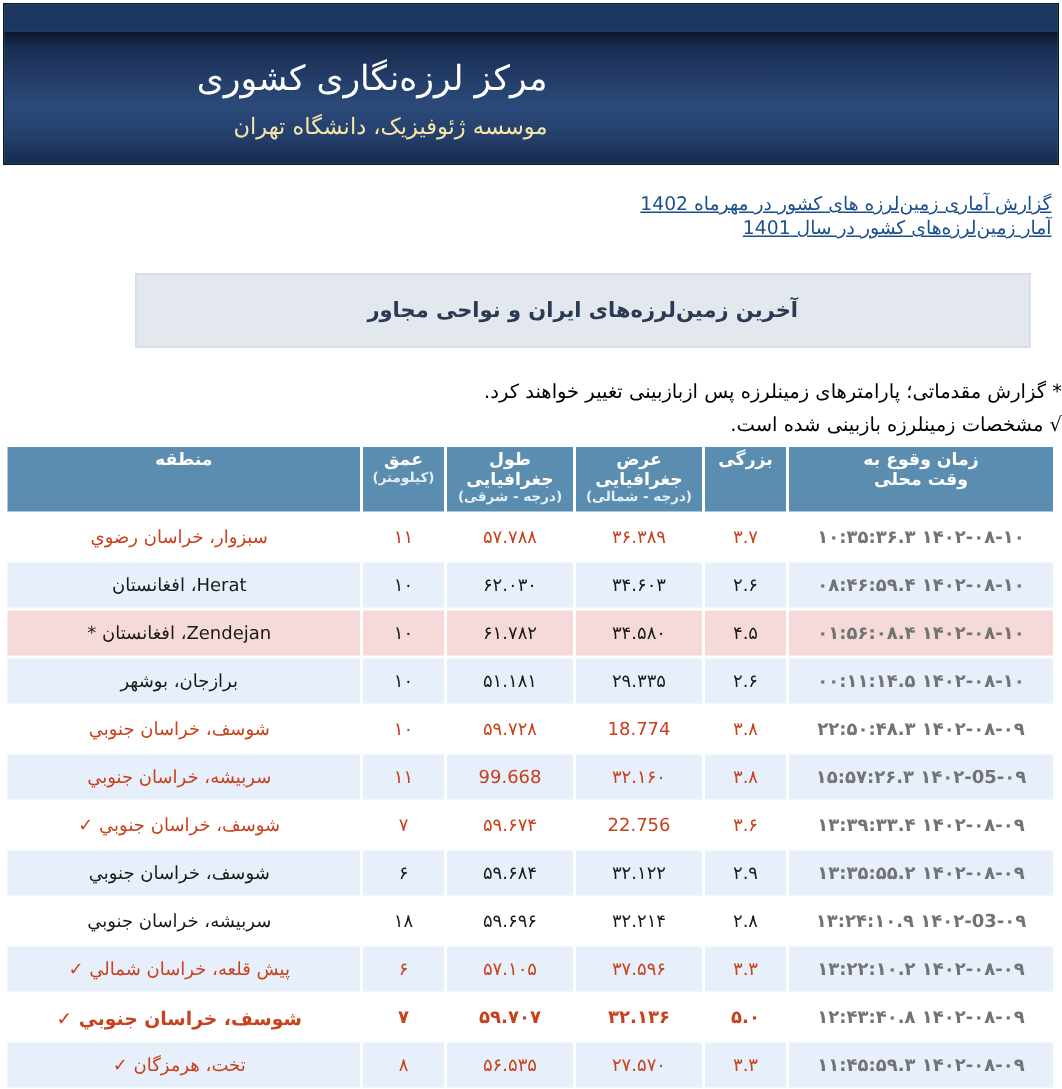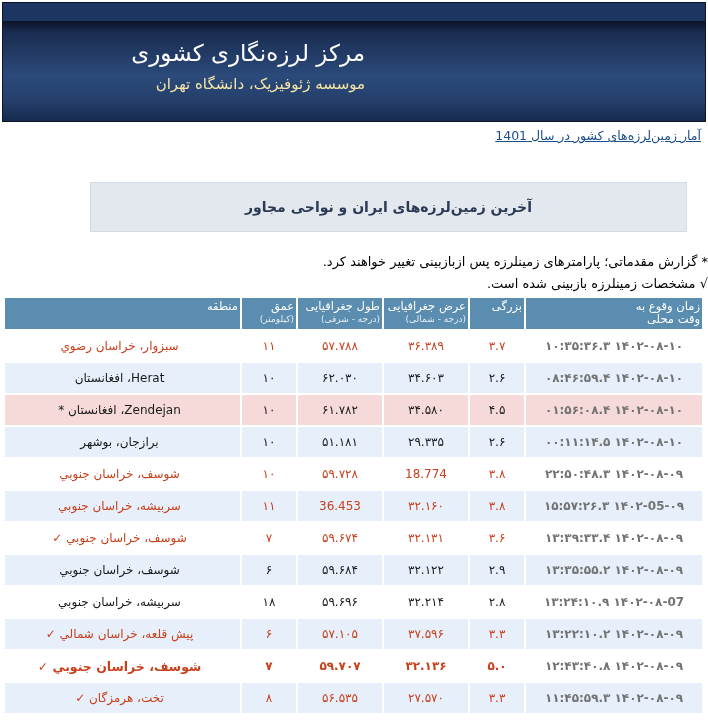--- a/index.html
+++ b/index.html
@@ -1,18 +1,18 @@
 <!DOCTYPE html>
 <html><head>
 <meta charset="utf-8">
 <style>
   html, body { margin:0; padding:0; background:#ffffff; }
   body { width:708px; height:726px; overflow:hidden; font-family:"DejaVu Sans", sans-serif; position:relative; }
   .banner {
-    position:absolute; left:2px; top:2px; width:704px; height:120px;
+    position:absolute; left:2px; top:2px; width:704px; height:108px;
     background:#14b8a6; border:1px solid #0d1526; box-sizing:border-box;text-align:center;
   }
   .banner-topstrip { position:absolute; left:0; top:0; right:0; height:18px; background:#1d3561; }
   .banner-body {
     position:absolute; left:0; top:18px; right:0; bottom:0;
     background:linear-gradient(to bottom,#0c1428 0%,#1a2d52 12%,#2b4a7a 55%,#243f6b 80%,#162a4e 100%);
   }
   .banner-title { position:absolute; right:340px; top:19px; color:#ffffff; font-size:23px; direction:rtl; white-space:nowrap; }
   .banner-sub { position:absolute; right:340px; top:54px; color:#f5e6a8; font-size:15px; direction:rtl; white-space:nowrap; }
 
@@ -24,21 +24,21 @@
     background:#e3e7ee; border:1px solid #d6dbe3; box-sizing:border-box;
     display:flex; align-items:center; justify-content:center;margin-left:36px;
   }
   .section-title { font-size:14px; font-weight:bold; color:#2b3a55; direction:rtl; }
 
   .note { position:absolute; right:0; font-size:13px; color:#000; direction:rtl; white-space:nowrap; }
   .note1 { top:254px; }
   .note2 { top:276px; }
 
   table.eq { position:absolute; left:3px; top:296px; width:701px; border-collapse:separate; border-spacing:2px; direction:rtl; table-layout:fixed; }
-  table.eq th { background:#5a8db0; color:#ffffff; font-weight:normal; font-size:11.5px; line-height:13px; padding:2px 2px; text-align:right; vertical-align:top; height:27px; }
+  table.eq th { background:#5a8db0; color:#ffffff; font-weight:bold; font-size:11.5px; line-height:13px; padding:2px 2px; text-align:center; vertical-align:top; height:27px; }
   table.eq th small { font-size:9px; display:block; color:#e6eef5; }
   table.eq td { height:30px; text-align:center; font-size:12px; padding:0 4px; white-space:nowrap; }
   table.eq td.region { padding-right:10px; }
   table.eq td.time { color:#737373; font-weight:bold; letter-spacing:0.5px; }
   tr.row-white td { background:#ffffff; }
   tr.row-blue td { background:#e7effb; }
   tr.row-pink td { background:#f6dada; }
   tr.c-red td:not(.time) { color:#c8401c; }
   tr.c-black td:not(.time) { color:#1a1a1a; }
   tr.c-bold td:not(.time) { color:#c8401c; font-weight:bold; }
@@ -49,20 +49,21 @@
 
 <div class="banner">
   <div class="banner-topstrip"></div>
   <div class="banner-body">
     <div class="banner-title">مرکز لرزه‌نگاری کشوری</div>
     <div class="banner-sub">موسسه ژئوفیزیک، دانشگاه تهران</div>
   </div>
 </div>
 
 <div class="links">
+  <a href="#">گزارش آماری زمین‌لرزه های کشور در مهرماه 1402</a>
   <a href="#">آمار زمین‌لرزه‌های کشور در سال 1401</a>
 </div>
 
 <div class="section-box">
   <span class="section-title">آخرین زمین‌لرزه‌های ایران و نواحی مجاور</span>
 </div>
 
 <div class="note note1">* گزارش مقدماتی؛ پارامترهای زمینلرزه پس ازبازبینی تغییر خواهند کرد.</div>
 <div class="note note2">√ مشخصات زمینلرزه بازبینی شده است.</div>
 
@@ -123,42 +124,42 @@
       <td>۳.۸</td>
       <td>18.774</td>
       <td>۵۹.۷۲۸</td>
       <td>۱۰</td>
       <td class="region">شوسف، خراسان جنوبي</td>
     </tr>
     <tr class="row-blue c-red">
       <td class="time">۱۴۰۲-05-۰۹ ۱۵:۵۷:۲۶.۳</td>
       <td>۳.۸</td>
       <td>۳۲.۱۶۰</td>
-      <td>36.453</td>
+      <td>99.668</td>
       <td>۱۱</td>
       <td class="region">سربيشه، خراسان جنوبي</td>
     </tr>
     <tr class="row-white c-red">
       <td class="time">۱۴۰۲-۰۸-۰۹ ۱۳:۳۹:۳۳.۴</td>
       <td>۳.۶</td>
-      <td>۳۲.۱۳۱</td>
+      <td>22.756</td>
       <td>۵۹.۶۷۴</td>
       <td>۷</td>
       <td class="region">شوسف، خراسان جنوبي ✓</td>
     </tr>
     <tr class="row-blue c-black">
       <td class="time">۱۴۰۲-۰۸-۰۹ ۱۳:۳۵:۵۵.۲</td>
       <td>۲.۹</td>
       <td>۳۲.۱۲۲</td>
       <td>۵۹.۶۸۴</td>
       <td>۶</td>
       <td class="region">شوسف، خراسان جنوبي</td>
     </tr>
     <tr class="row-white c-black">
-      <td class="time">۱۴۰۲-۰۸-07 ۱۳:۲۴:۱۰.۹</td>
+      <td class="time">۱۴۰۲-03-۰۹ ۱۳:۲۴:۱۰.۹</td>
       <td>۲.۸</td>
       <td>۳۲.۲۱۴</td>
       <td>۵۹.۶۹۶</td>
       <td>۱۸</td>
       <td class="region">سربيشه، خراسان جنوبي</td>
     </tr>
     <tr class="row-blue c-red">
       <td class="time">۱۴۰۲-۰۸-۰۹ ۱۳:۲۲:۱۰.۲</td>
       <td>۳.۳</td>
       <td>۳۷.۵۹۶</td>

